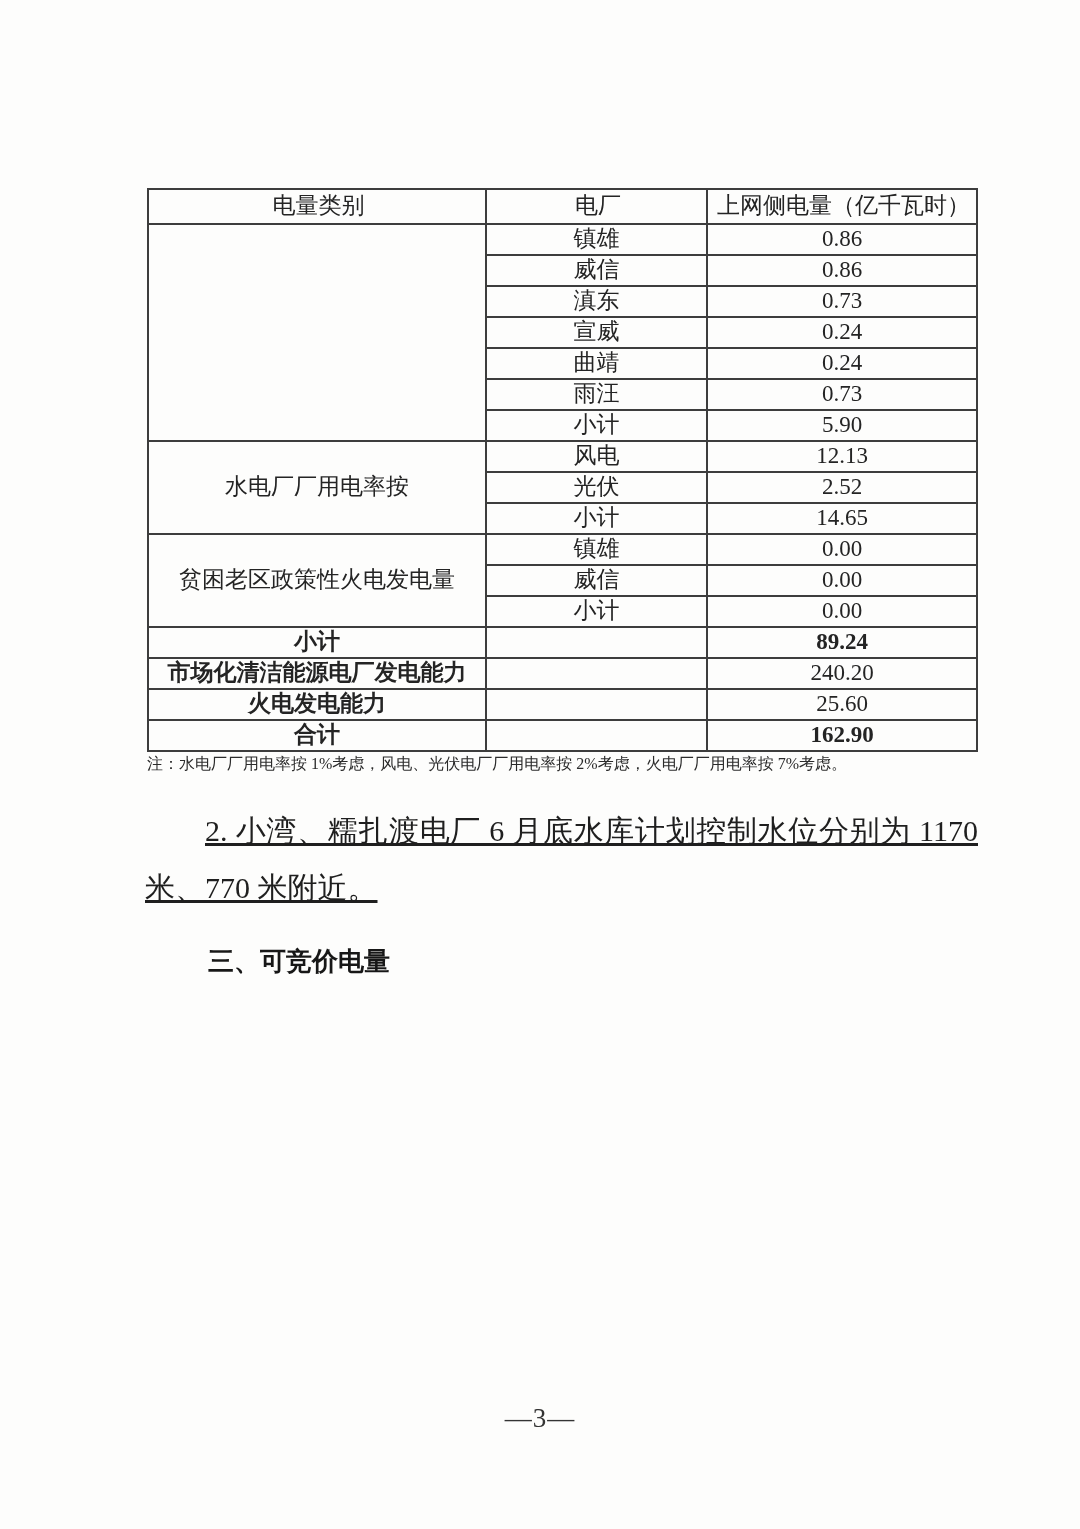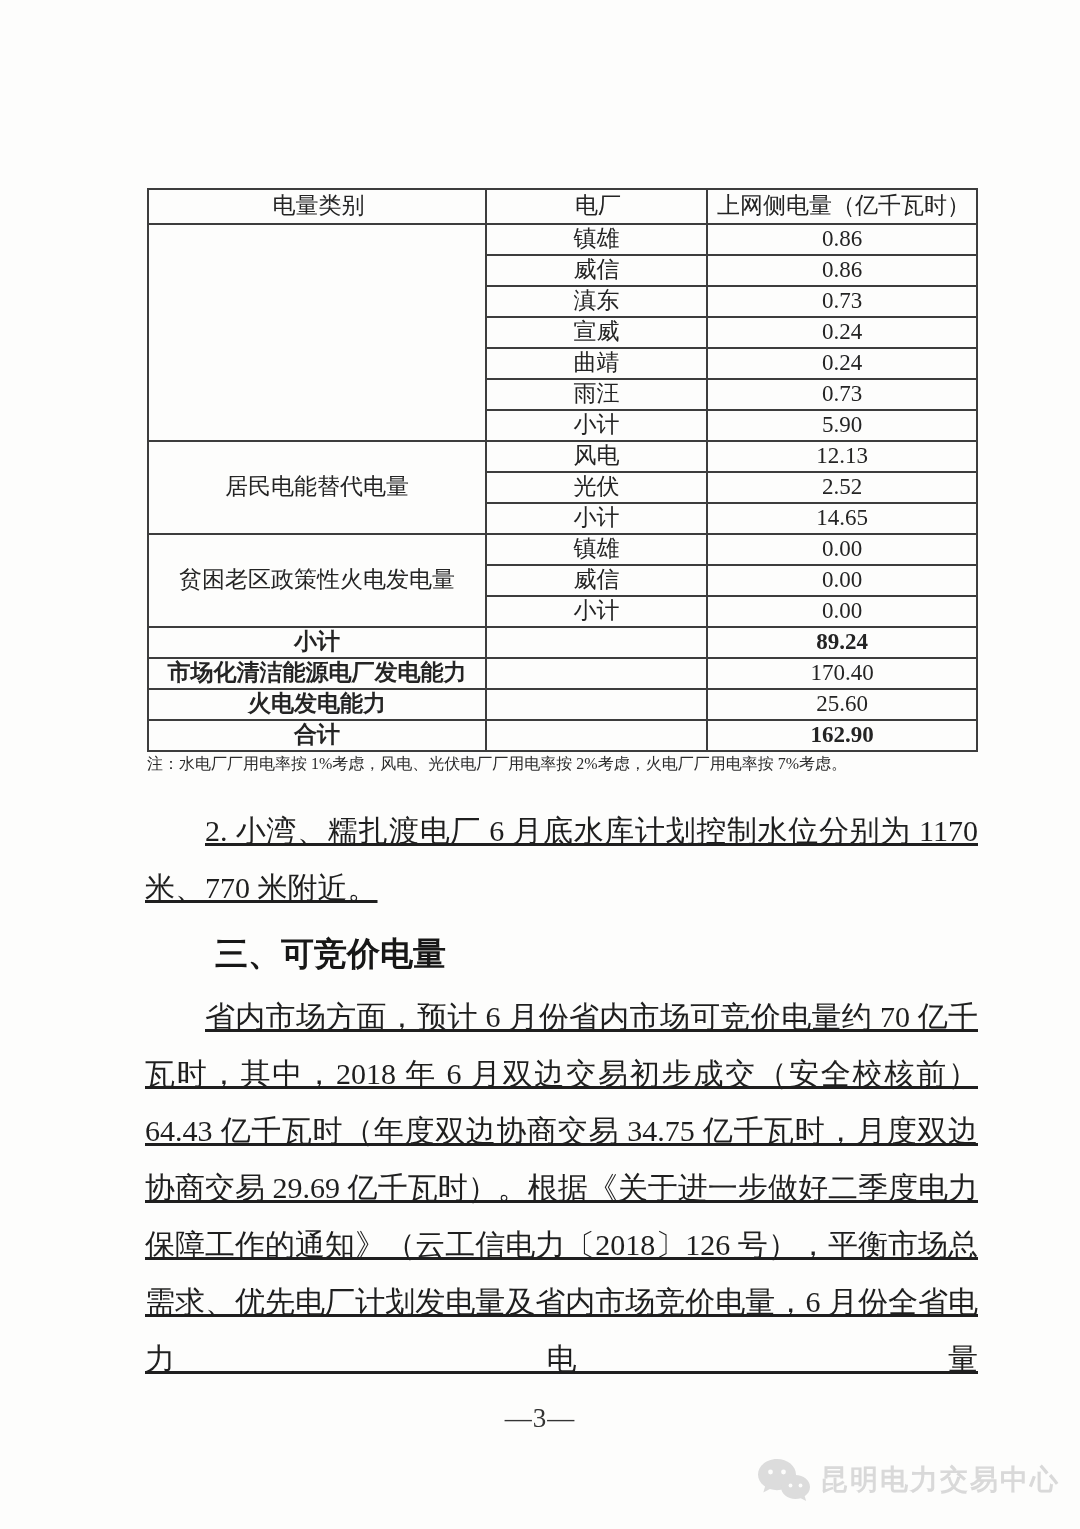--- a/index.html
+++ b/index.html
@@ -71,24 +71,24 @@
     text-align: justify;
     color: #1f1f1f;
     text-decoration: underline;
   }
   .para { margin: 0; text-indent: 2em; }
   .para-reservoir { top: 802px; }
   .section-heading {
     position: absolute;
     left: 145px;
     top: 925px;
-    margin: 4px;
+    margin: 11px;
     text-indent: 2em;
     font-family: "Liberation Sans", "DejaVu Sans", sans-serif;
-    font-size: 33px;
+    font-size: 26px;
     font-weight: 700;
     color: #171717;
     line-height: 50px;
   }
   .para-market { top: 988px; text-align-last: justify; }
 
   
   .page-number {
     position: absolute;
     left: 0;
@@ -158,21 +158,21 @@
           </tr>
           <tr>
             <td>雨汪</td>
             <td>0.73</td>
           </tr>
           <tr>
             <td>小计</td>
             <td>5.90</td>
           </tr>
           <tr>
-            <td rowspan="3">居民电能替代电量</td>
+            <td rowspan="3">水电厂厂用电率按</td>
             <td>风电</td>
             <td>12.13</td>
           </tr>
           <tr>
             <td>光伏</td>
             <td>2.52</td>
           </tr>
           <tr>
             <td>小计</td>
             <td>14.65</td>
@@ -191,21 +191,21 @@
             <td>0.00</td>
           </tr>
           <tr>
             <td class="b">小计</td>
             <td></td>
             <td class="b">89.24</td>
           </tr>
           <tr>
             <td class="b">市场化清洁能源电厂发电能力</td>
             <td></td>
-            <td>170.40</td>
+            <td>240.20</td>
           </tr>
           <tr>
             <td class="b">火电发电能力</td>
             <td></td>
             <td>25.60</td>
           </tr>
           <tr>
             <td class="b">合计</td>
             <td></td>
             <td class="b">162.90</td>
@@ -213,31 +213,17 @@
         </tbody>
     </table>
   </div>
 
   <p class="table-note">注：水电厂厂用电率按 1%考虑，风电、光伏电厂厂用电率按 2%考虑，火电厂厂用电率按 7%考虑。</p>
 
   <p class="body-text para para-reservoir">2. 小湾、糯扎渡电厂 6 月底水库计划控制水位分别为 1170 米、770 米附近。</p>
 
   <h2 class="section-heading">三、可竞价电量</h2>
 
-  <p class="body-text para para-market">省内市场方面，预计 6 月份省内市场可竞价电量约 70 亿千瓦时，其中，2018 年 6 月双边交易初步成交（安全校核前）64.43 亿千瓦时（年度双边协商交易 34.75 亿千瓦时，月度双边协商交易 29.69 亿千瓦时）。根据《关于进一步做好二季度电力保障工作的通知》（云工信电力〔2018〕126 号），平衡市场总需求、优先电厂计划发电量及省内市场竞价电量，6 月份全省电力电量</p>
 
   <div class="page-number">—3—</div>
 
-  <div class="watermark">
-    <span>
-      <svg width="54" height="44" viewBox="0 0 54 44" xmlns="http://www.w3.org/2000/svg">
-        <path fill="#dcdcdc" d="M21 1C10.5 1 2 8 2 16.6c0 4.9 2.8 9.2 7.1 12l-1.8 5.9 6.6-3.4c2.2.7 4.6 1.1 7.1 1.1 10.5 0 19-7 19-15.6S31.5 1 21 1z"></path>
-        <circle cx="14.5" cy="14" r="2.4" fill="#fdfdfc"></circle>
-        <circle cx="27.5" cy="14" r="2.4" fill="#fdfdfc"></circle>
-        <path fill="#dcdcdc" d="M39.5 17c-8 0-14.5 5.4-14.5 12 0 6.6 6.5 12 14.5 12 1.9 0 3.7-.3 5.3-.8l5.4 2.8-1.5-4.8c3.2-2.2 5.3-5.5 5.3-9.2 0-6.6-6.5-12-14.5-12z"></path>
-        <circle cx="34.5" cy="27.5" r="1.9" fill="#fdfdfc"></circle>
-        <circle cx="44.5" cy="27.5" r="1.9" fill="#fdfdfc"></circle>
-      </svg>
-    </span>
-    <span>昆明电力交易中心</span>
-  </div>
 
 </div>
 
 </body></html>

